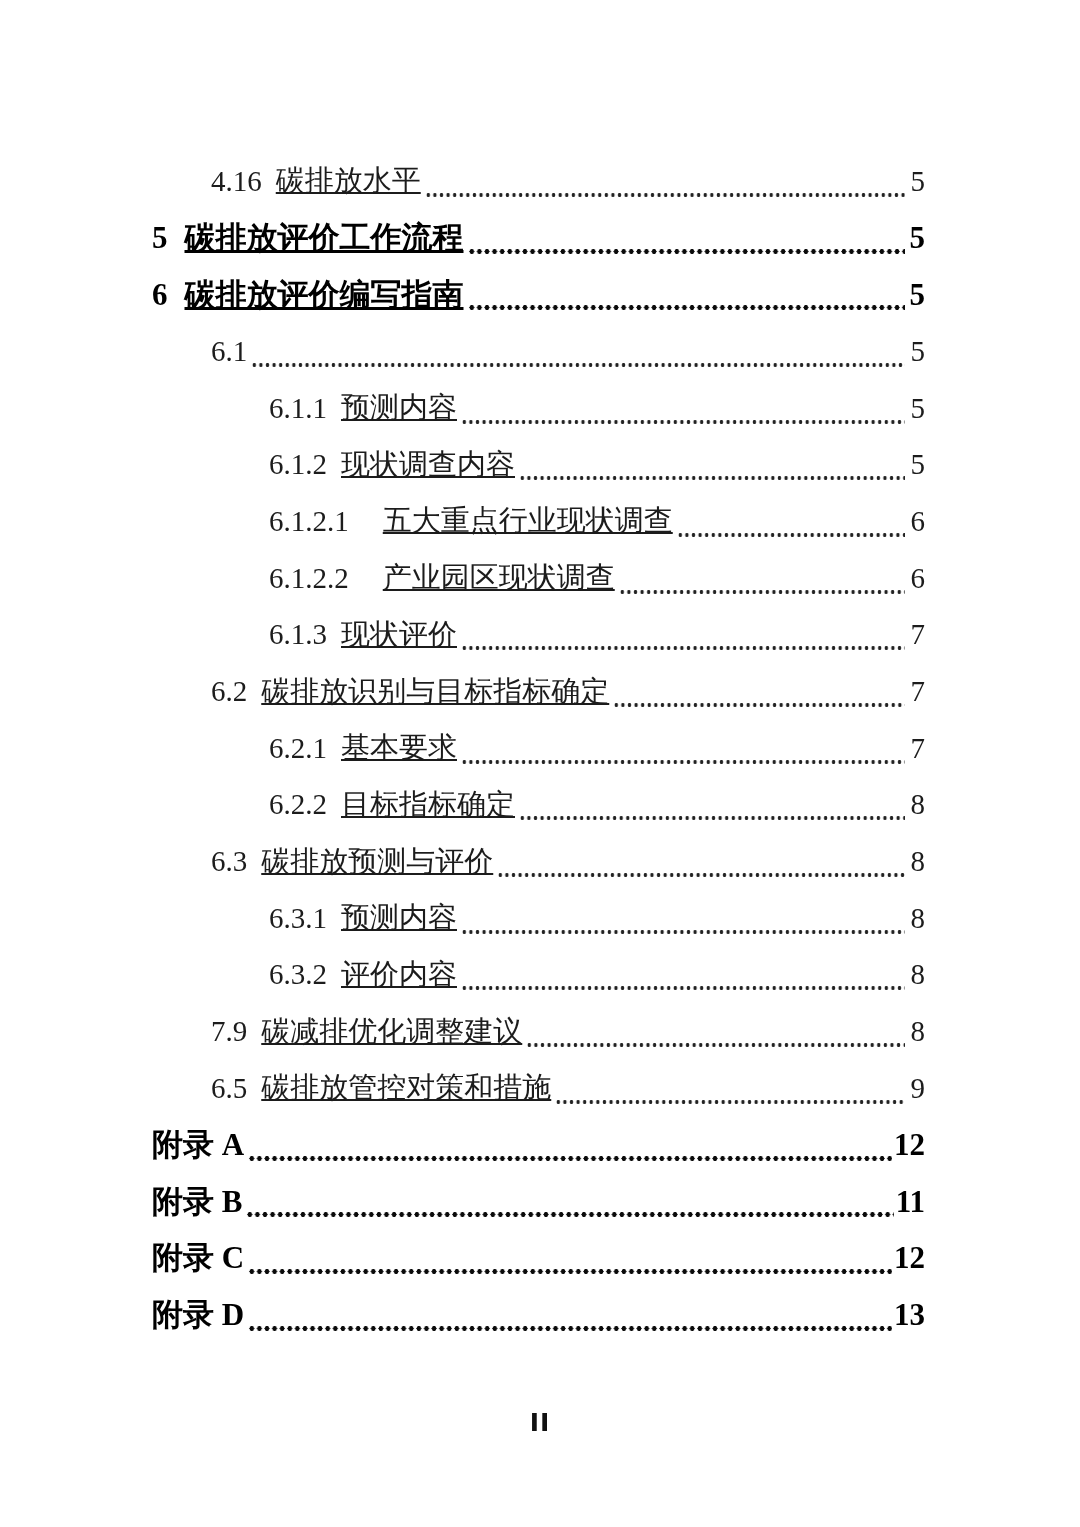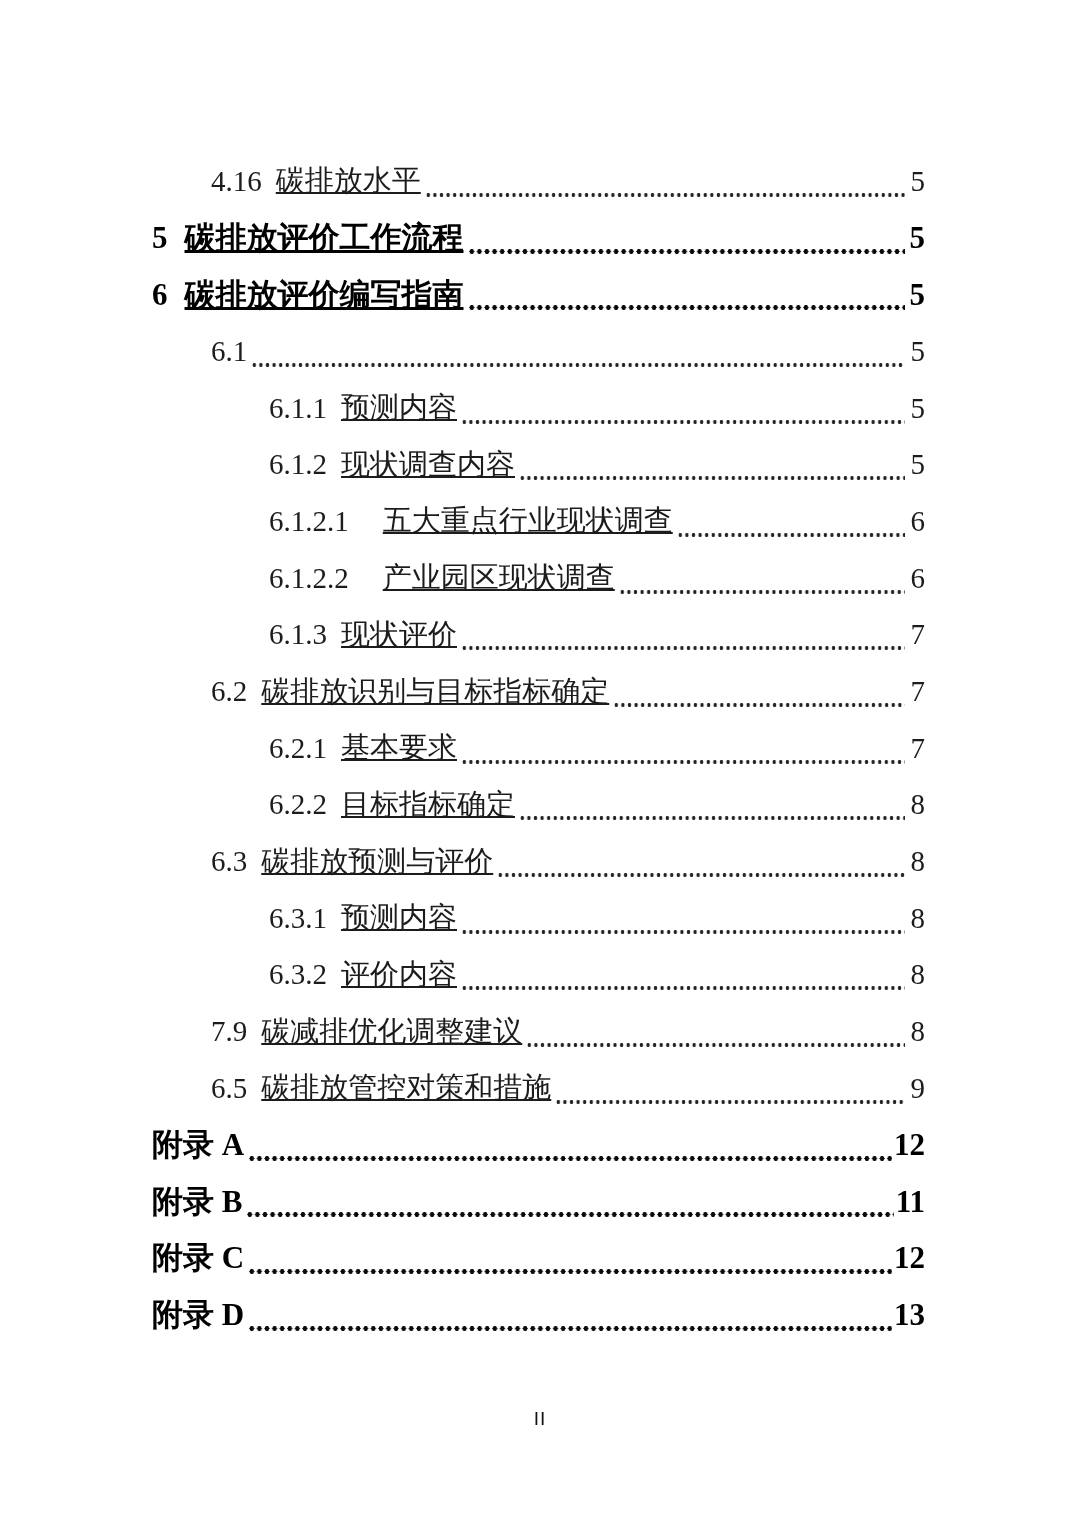--- a/index.html
+++ b/index.html
@@ -70,22 +70,22 @@
     text-align: right;
     min-width: 18px;
   }
   .footer-num {
     position: absolute;
     top: 1408px;
     left: 0;
     width: 100%;
     text-align: center;
     font-family: "DejaVu Sans", "Liberation Sans", sans-serif;
-    font-weight: 400;
-    font-size: 18px;
+    font-weight: 700;
+    font-size: 25px;
     color: #111111;
     letter-spacing: 1px;
   }
 </style>
 </head>
 <body>
 
 <div class="page">
   <div class="toc-list">
       <div class="toc-row lvl2">

